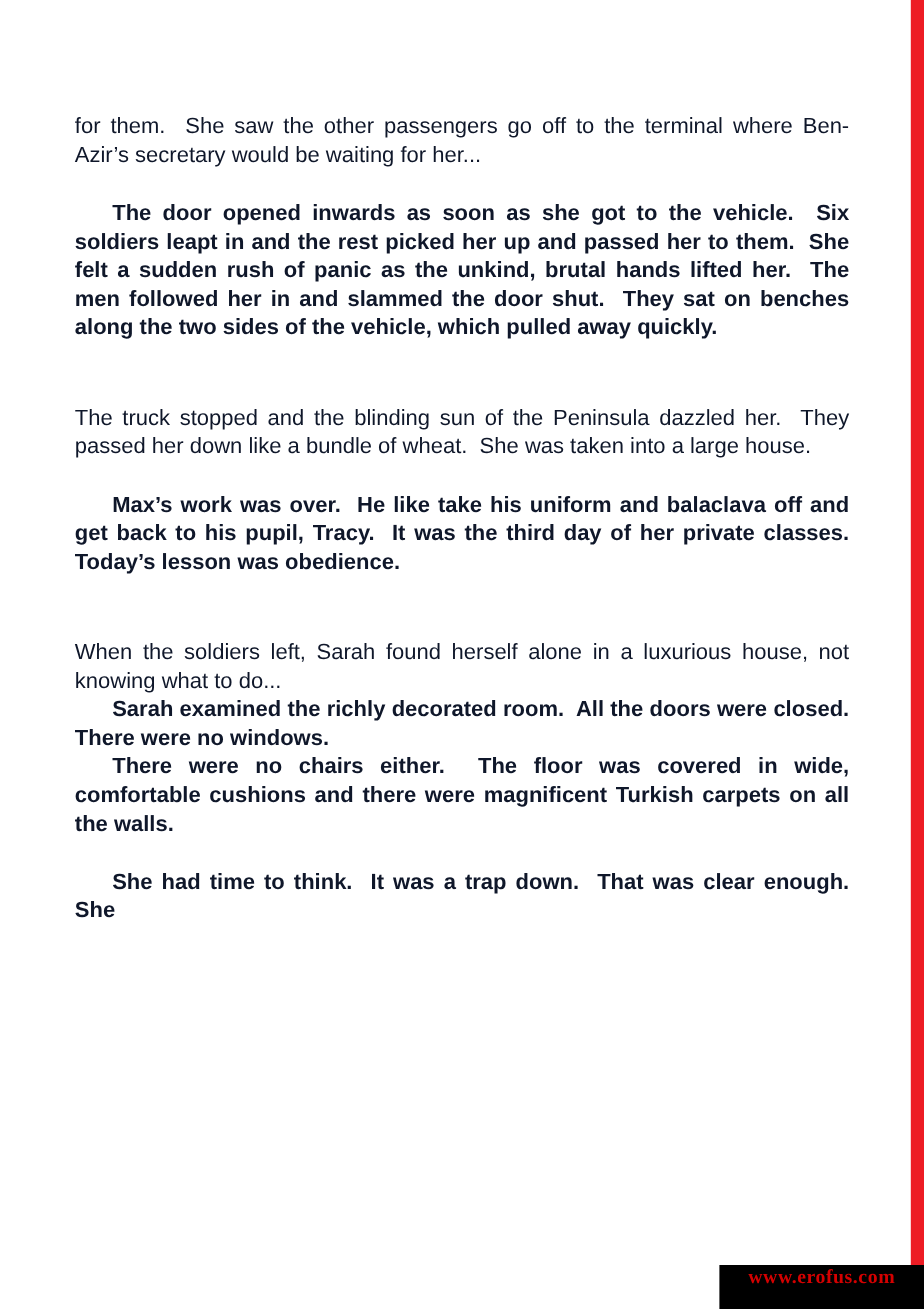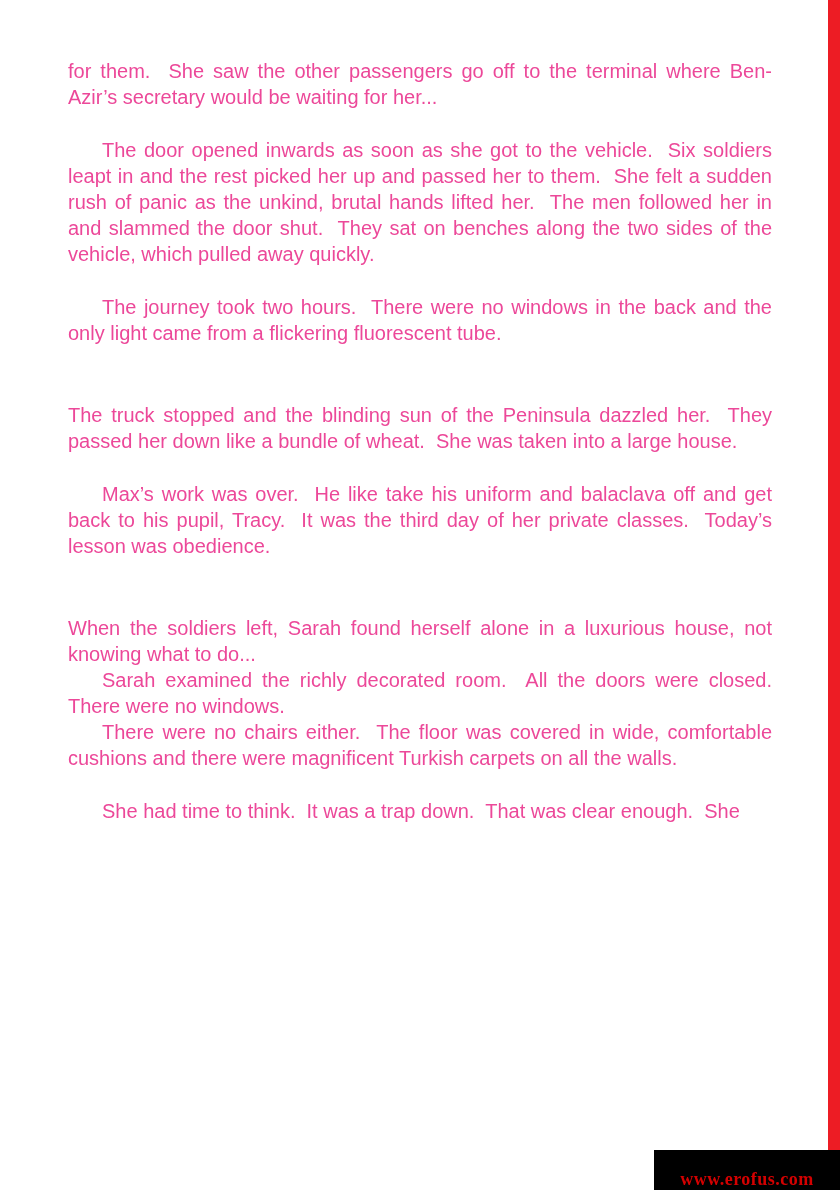--- a/index.html
+++ b/index.html
@@ -18,57 +18,56 @@
     width: 704px;
     color: #141414;
     font-size: 20px;
     line-height: 26px;
     text-align: justify;
   }
   .text-column p {
     margin: 0;
     white-space: pre-wrap;
   }
-  .text-column p.indent { text-indent: 34px; }
+  .text-column p.indent { text-indent: 34px; font-weight: bold; }
   .text-column p.gap-line { margin-top: 27px; }
   .text-column p.gap-big { margin-top: 56px; }
   .red-bar {
     position: absolute;
     top: 0;
     right: 0;
     width: 12px;
     height: 100%;
     background: #ed1c24;
   }
   .watermark {
     position: absolute;
     right: 0;
     bottom: 0;
     width: 186px;
     height: 40px;
     background: #000000;
     color: #d40000;
     display: flex;
-    align-items: flex-end;
+    align-items: flex-start;
     justify-content: center;
     font-family: "Liberation Serif", serif;
     font-size: 18px;
     font-weight: bold;
     letter-spacing: 0.5px;
   }
 </style>
 </head>
 <body>
 
 <div class="page">
 
-  <div class="text-column" style="color: #ec4899;">
+  <div class="text-column" style="color: #0f172a; margin-top: 44px;">
     <p>for them.  She saw the other passengers go off to the terminal where Ben-Azir’s secretary would be waiting for her...</p>
     <p class="indent gap-line">The door opened inwards as soon as she got to the vehicle.  Six soldiers leapt in and the rest picked her up and passed her to them.  She felt a sudden rush of panic as the unkind, brutal hands lifted her.  The men followed her in and slammed the door shut.  They sat on benches along the two sides of the vehicle, which pulled away quickly.</p>
-    <p class="indent gap-line">The journey took two hours.  There were no windows in the back and the only light came from a flickering fluorescent tube.</p>
     <p class="gap-big">The truck stopped and the blinding sun of the Peninsula dazzled her.  They passed her down like a bundle of wheat.  She was taken into a large house.</p>
     <p class="indent gap-line">Max’s work was over.  He like take his uniform and balaclava off and get back to his pupil, Tracy.  It was the third day of her private classes.  Today’s lesson was obedience.</p>
     <p class="gap-big">When the soldiers left, Sarah found herself alone in a luxurious house, not knowing what to do...</p>
     <p class="indent">Sarah examined the richly decorated room.  All the doors were closed.  There were no windows.</p>
     <p class="indent">There were no chairs either.  The floor was covered in wide, comfortable cushions and there were magnificent Turkish carpets on all the walls.</p>
     <p class="indent gap-line">She had time to think.  It was a trap down.  That was clear enough.  She</p>
   </div>
 
   <div class="red-bar" style="background: rgb(237, 28, 36);"></div>
 

